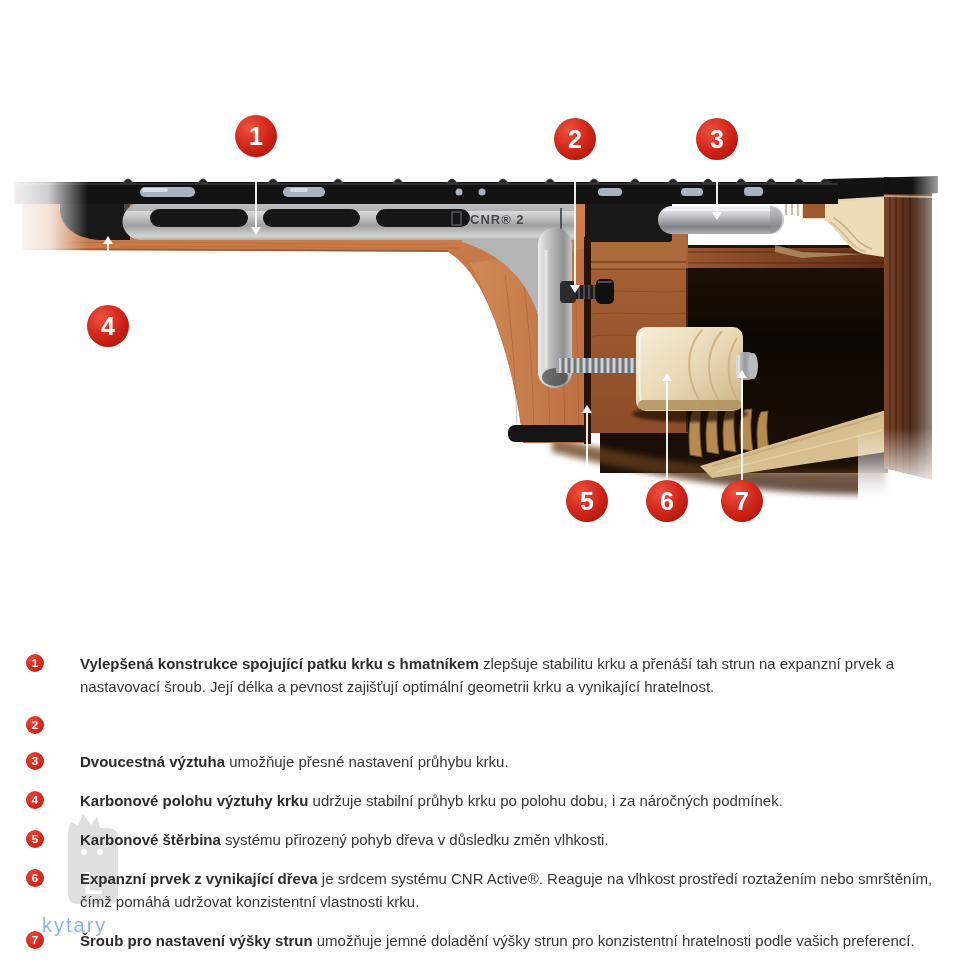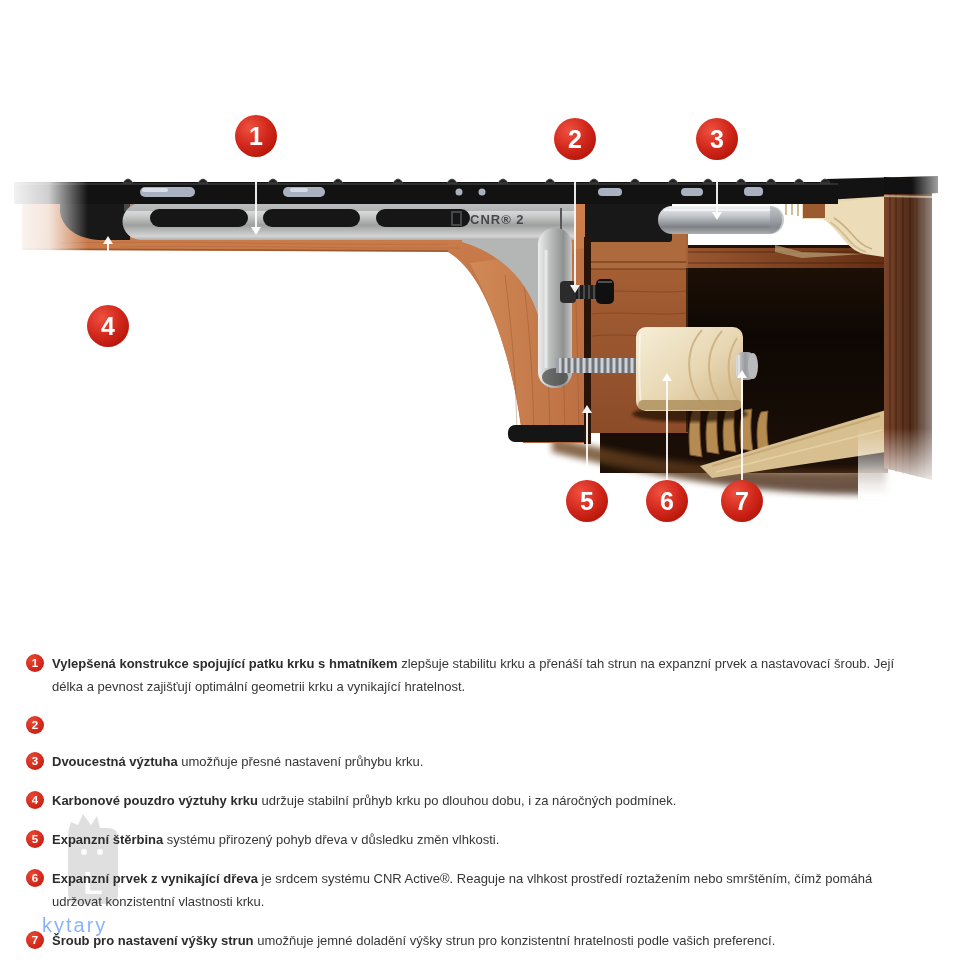--- a/index.html
+++ b/index.html
@@ -5,21 +5,21 @@
   html,body{margin:0;padding:0;background:#fff;}
   .page{position:relative;width:966px;height:978px;background:#ffffff;overflow:hidden;
         font-family:"Liberation Sans",sans-serif;color:#333;}
   .illustration{position:absolute;left:0;top:0;}
   
   .legend{position:absolute;left:26px;top:652px;width:916px;z-index:2;}
   .legend-item{display:flex;gap:8px;margin-bottom:16px;}
   .badge{flex:none;width:18px;height:18px;margin-top:2px;border-radius:50%;
          background:radial-gradient(circle at 35% 30%, #e84732, #d2281c 60%, #b51508);
          color:#fff;font-size:11.5px;font-weight:bold;display:flex;align-items:center;justify-content:center;}
-  .legend-text{font-size:13px;line-height:23px;color:#363636;max-width:872px;}
+  .legend-text{font-size:15px;line-height:23px;color:#363636;max-width:872px;margin-left:28px;}
   .legend-text b{color:#2c2c2c;}
   
   .watermark{position:absolute;left:50px;top:814px;z-index:1;opacity:.6;}
   .watermark-word{font-size:20px;letter-spacing:2px;color:#3b82f6;margin-top:-2px;margin-left:-8px;}
 </style>
 </head>
 <body>
 
 <div class="page">
 
@@ -384,25 +384,25 @@
   </div>
   <div class="legend-item">
     <div class="badge">2</div>
   </div>
   <div class="legend-item">
     <div class="badge">3</div>
     <div class="legend-text"><b>Dvoucestná výztuha</b><span> umožňuje přesné nastavení průhybu krku.</span></div>
   </div>
   <div class="legend-item">
     <div class="badge">4</div>
-    <div class="legend-text"><b>Karbonové pouzdro výztuhy krku</b><span> udržuje stabilní průhyb krku po dlouhou dobu, i za náročných podmínek.</span></div>
+    <div class="legend-text"><b>Karbonové polohu výztuhy krku</b><span> udržuje stabilní průhyb krku po polohu dobu, i za náročných podmínek.</span></div>
   </div>
   <div class="legend-item">
     <div class="badge">5</div>
-    <div class="legend-text"><b>Expanzní štěrbina</b><span> systému přirozený pohyb dřeva v důsledku změn vlhkosti.</span></div>
+    <div class="legend-text"><b>Karbonové štěrbina</b><span> systému přirozený pohyb dřeva v důsledku změn vlhkosti.</span></div>
   </div>
   <div class="legend-item">
     <div class="badge">6</div>
     <div class="legend-text"><b>Expanzní prvek z vynikající dřeva</b><span> je srdcem systému CNR Active®. Reaguje na vlhkost prostředí roztažením nebo smrštěním, čímž pomáhá udržovat konzistentní vlastnosti krku.</span></div>
   </div>
   <div class="legend-item">
     <div class="badge">7</div>
     <div class="legend-text"><b>Šroub pro nastavení výšky strun</b><span> umožňuje jemné doladění výšky strun pro konzistentní hratelnosti podle vašich preferencí.</span></div>
   </div>
 </div>

